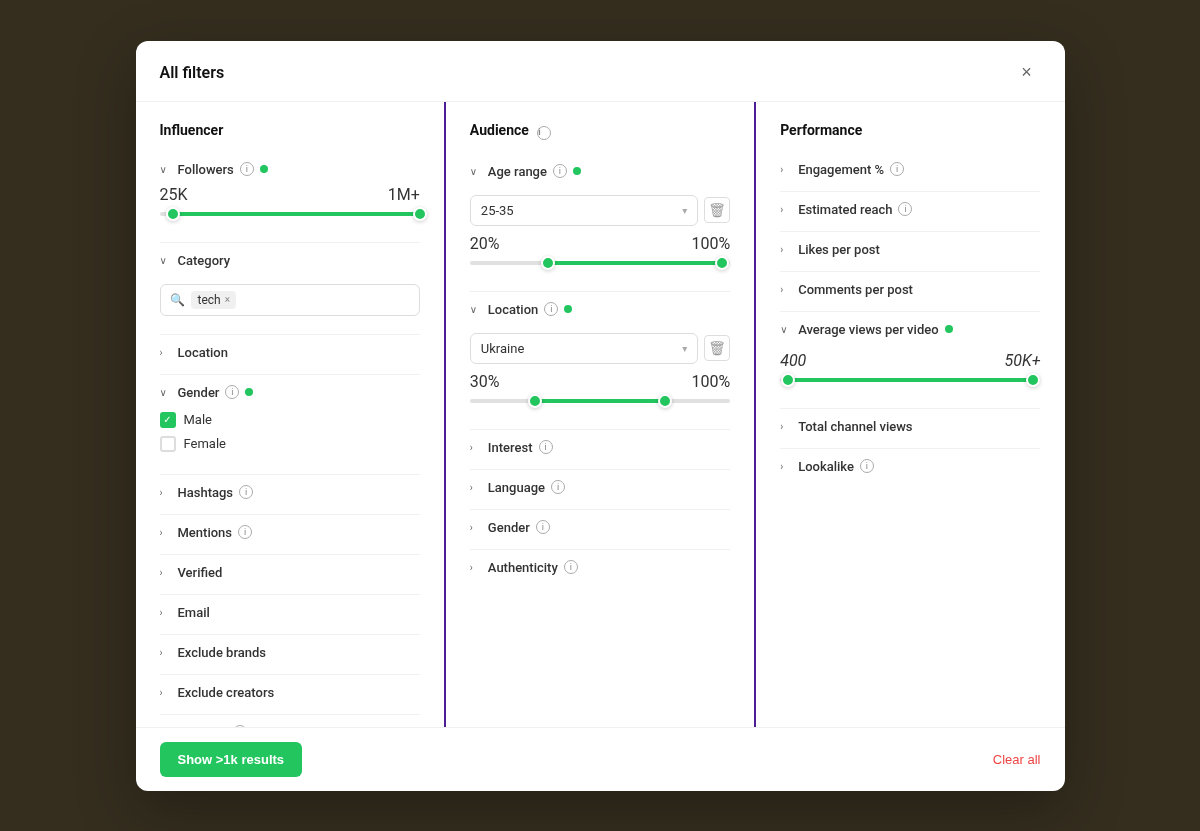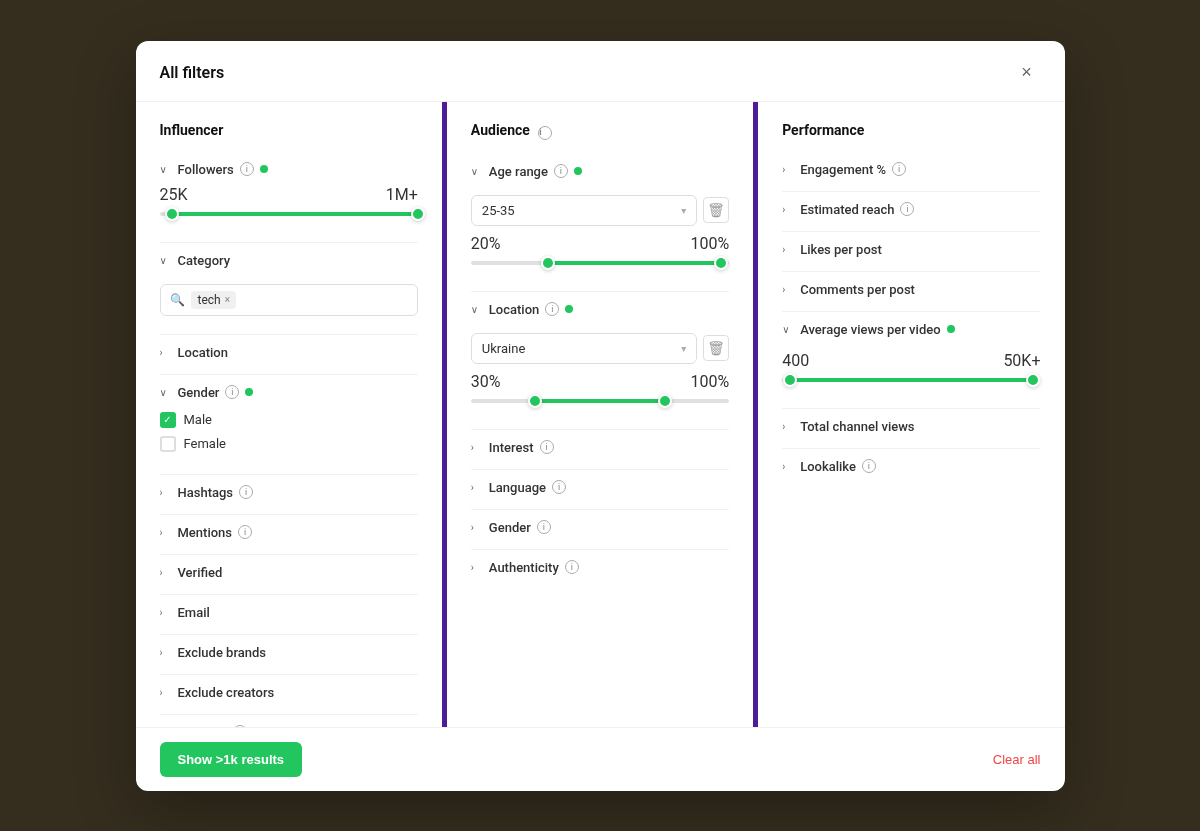--- a/index.html
+++ b/index.html
@@ -66,21 +66,21 @@
     .modal-body {
       display: flex;
       flex: 1;
       overflow-y: auto;
       padding: 0;
     }
 
     .col {
       flex: 1;
       padding: 20px 24px;
-      border-right: 5px solid #4c1d95;
+      border-right: 2px solid #4c1d95;
       min-width: 0;
     }
     .col:last-child { border-right: none; }
 
     .col-header {
       font-size: 14px;
       font-weight: 700;
       color: #111;
       margin-bottom: 16px;
     }
@@ -610,21 +610,21 @@
 
       <hr class="section-divider">
 
       <div class="section expanded-section">
         <div class="section-row">
           <span class="chevron">∨</span>
           <span class="section-label">Average views per video</span>
           <span class="green-dot"></span>
         </div>
         <div>
-          <div class="slider-range-labels" style="margin-top:6px;">
+          <div class="slider-range-labels" style="margin-top:6px;font-style:italic;">
             <span>400</span>
             <span>50K+</span>
           </div>
           <div class="slider-track">
             <div class="slider-fill" style="left: 3%; right: 3%;"></div>
             <div class="slider-thumb" style="left: 3%;"></div>
             <div class="slider-thumb" style="left: 97%;"></div>
           </div>
         </div>
       </div>

